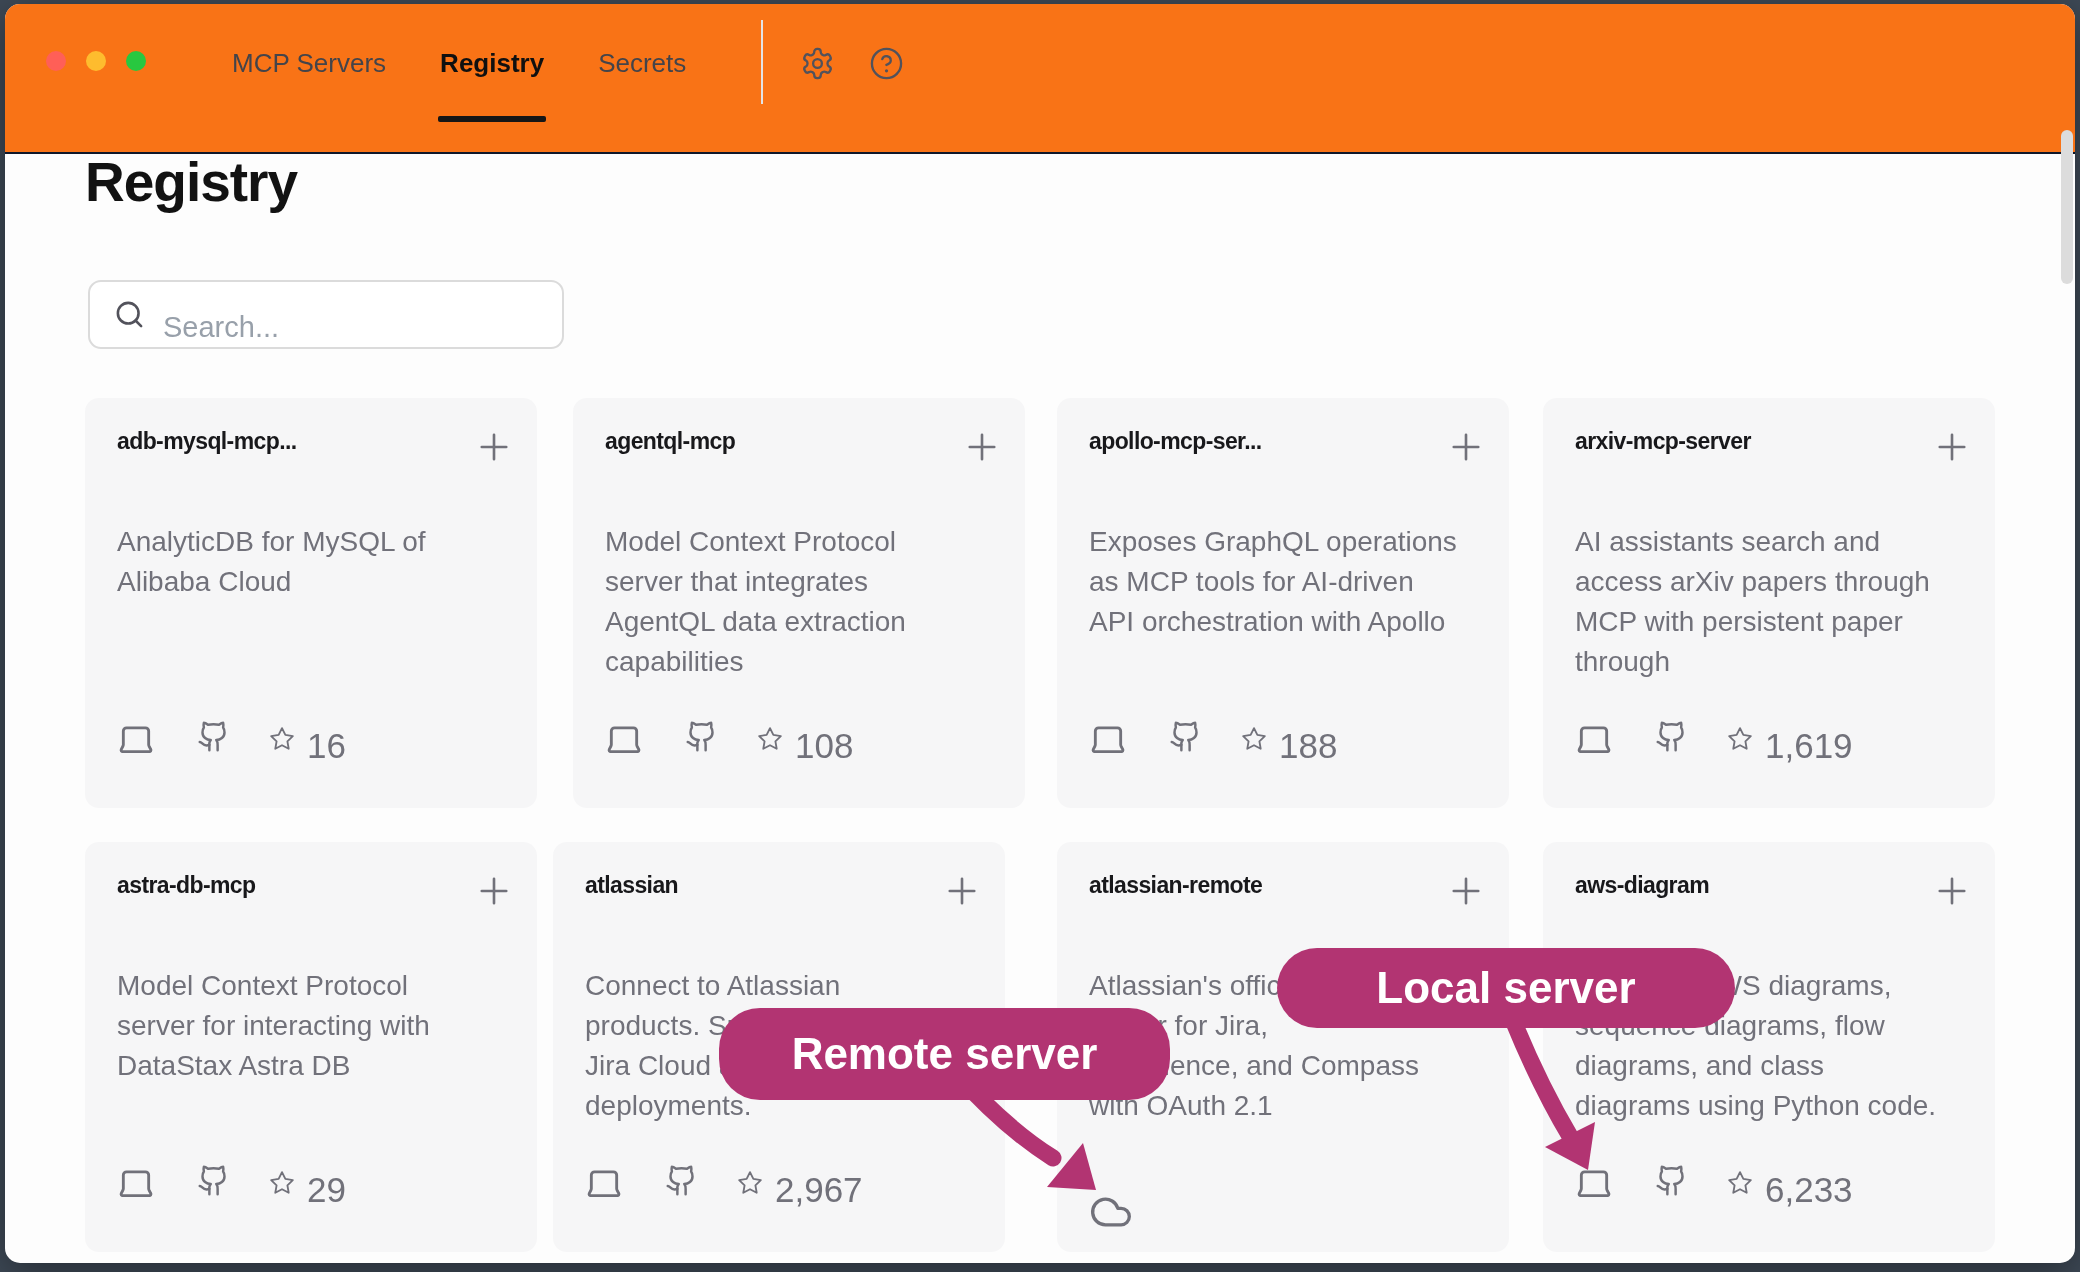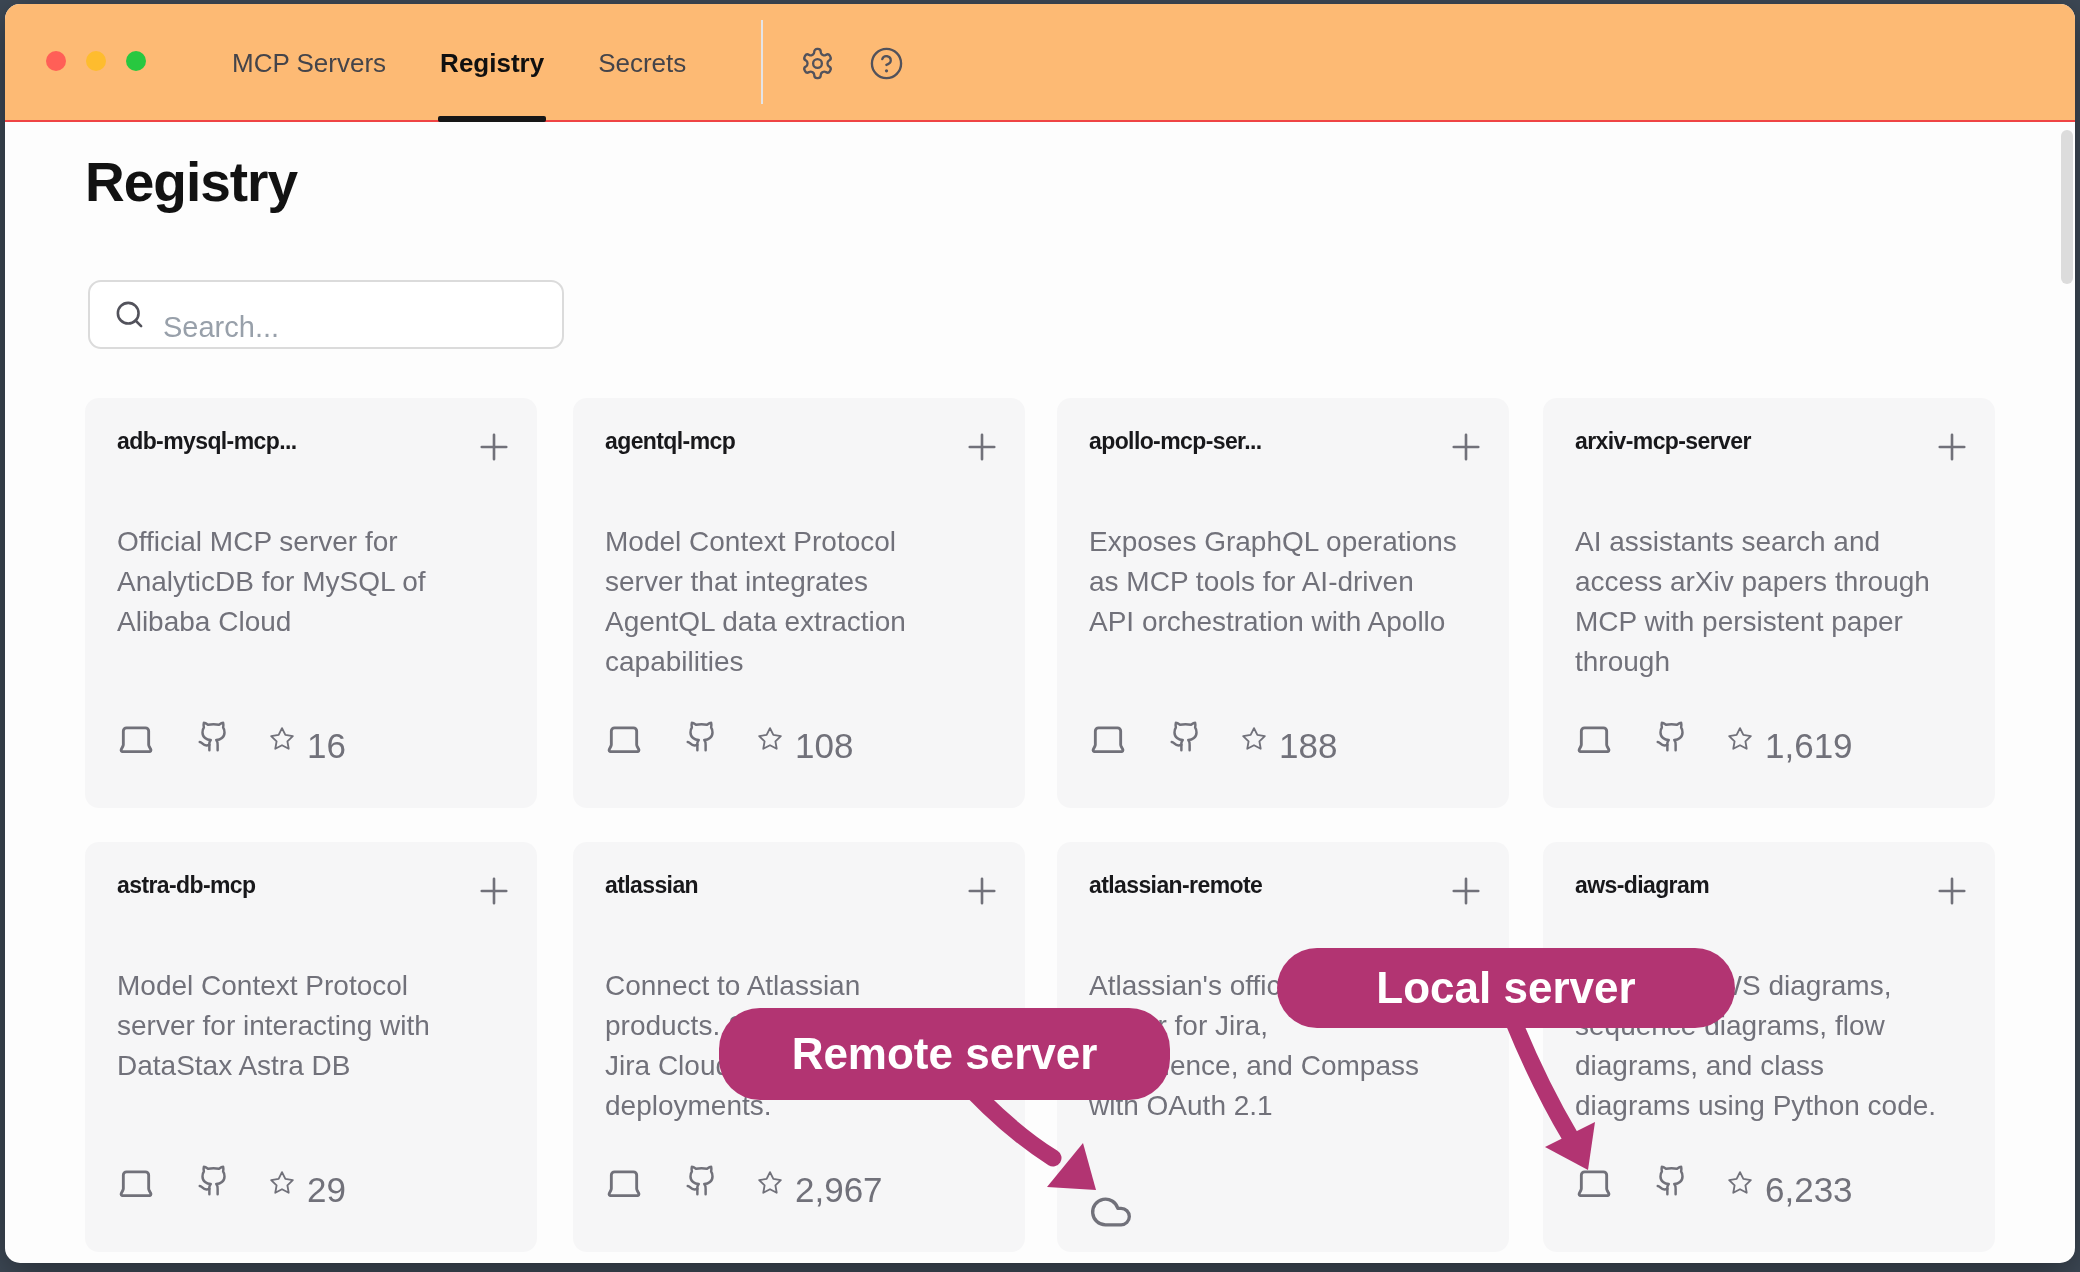--- a/index.html
+++ b/index.html
@@ -3,22 +3,22 @@
 <meta charset="utf-8">
 <style>
   * { margin:0; padding:0; box-sizing:border-box; }
   body { font-family:"Liberation Sans","DejaVu Sans",sans-serif; background:#3e4956; }
   .stage { position:relative; width:2080px; height:1272px; background:#3e4956; overflow:hidden; }
   .window { position:absolute; left:5px; top:4px; right:5px; bottom:9px;
             background:#fdfdfd; border-radius:15px; overflow:hidden;
             box-shadow:0 10px 40px rgba(0,0,0,.4); }
 
   
-  .titlebar { position:absolute; left:0; top:0; right:0; height:118px;
-              background:#fdba74; border-bottom:2px solid #ef4444; }
+  .titlebar { position:absolute; left:0; top:0; right:0; height:150px;
+              background:#f97316; border-bottom:2px solid #0f172a; }
   .traffic { position:absolute; top:47px; width:20px; height:20px; border-radius:50%; }
   .t-close { left:41px;  background:#ff5f57; }
   .t-min   { left:81px;  background:#febc2e; }
   .t-zoom  { left:121px; background:#28c840; }
   .tabs { position:absolute; left:227px; top:0; height:118px; display:flex; gap:54px; }
   .tab { display:flex; align-items:center; height:118px; font-size:26px; color:#44444a;
          position:relative; cursor:default; white-space:nowrap; }
   .tab.active { color:#101010; font-weight:600; }
   .tab.active::after { content:""; position:absolute; left:-2px; right:-2px; bottom:0;
                        height:6px; background:#161616; border-radius:2px; }
@@ -34,21 +34,21 @@
                background:#fff; border:2px solid #dbdbdb; border-radius:13px;
                display:flex; align-items:center; padding-left:24px; gap:18px; }
   .searchbox input { border:none; outline:none; font-size:29px; color:#333; width:360px;
                      font-family:inherit; background:transparent;margin-top:25px; }
   .searchbox input::placeholder { color:#98a0aa; }
 
   
   .card { position:absolute; width:452px; height:410px; background:#f6f6f7; border-radius:14px; }
   .c0 { left:80px;   top:394px; } .c1 { left:568px;  top:394px; }
   .c2 { left:1052px; top:394px; } .c3 { left:1538px; top:394px; }
-  .c4 { left:80px;   top:838px; } .c5 { left:568px;  top:838px; }
+  .c4 { left:80px;   top:838px; } .c5 { left:548px;  top:838px; }
   .c6 { left:1052px; top:838px; } .c7 { left:1538px; top:838px; }
   .card h2 { position:absolute; left:32px; top:30px; font-size:23px; font-weight:700;
              color:#18181b; letter-spacing:-0.6px; white-space:nowrap; }
   .add-btn { position:absolute; right:22px; top:28px; width:42px; height:42px;
              color:#71717a; background:none; border:none; }
   .desc { position:absolute; left:32px; top:124px; width:395px; font-size:28px;
           line-height:40px; color:#71717a; }
   .desc span { display:block; white-space:nowrap; }
   .cfoot { position:absolute; left:32px; top:322px; height:46px; width:400px; }
   .ic { position:absolute; top:0; }
@@ -140,21 +140,20 @@
         </svg>
       <input type="text" placeholder="Search..." style="">
     </div>
 
     <div class="card c0">
       <h2>adb-mysql-mcp...</h2>
       <button class="add-btn"><svg width="42" height="42" viewBox="0 0 24 24">
             <use href="#i-plus"></use>
           </svg></button>
       <p class="desc">
-        <span>Official MCP server for</span>
           <span>AnalyticDB for MySQL of</span>
           <span>Alibaba Cloud</span>
           <span></span>
       </p>
       <div class="cfoot">
         <svg class="ic ic-laptop" width="38" height="38" viewBox="0 0 24 24" style="color:#71717a">
             <use href="#i-laptop"></use>
           </svg>
         <svg class="ic ic-github" width="33" height="33" viewBox="0 0 24 24" style="color:#71717a">
             <use href="#i-github"></use>

